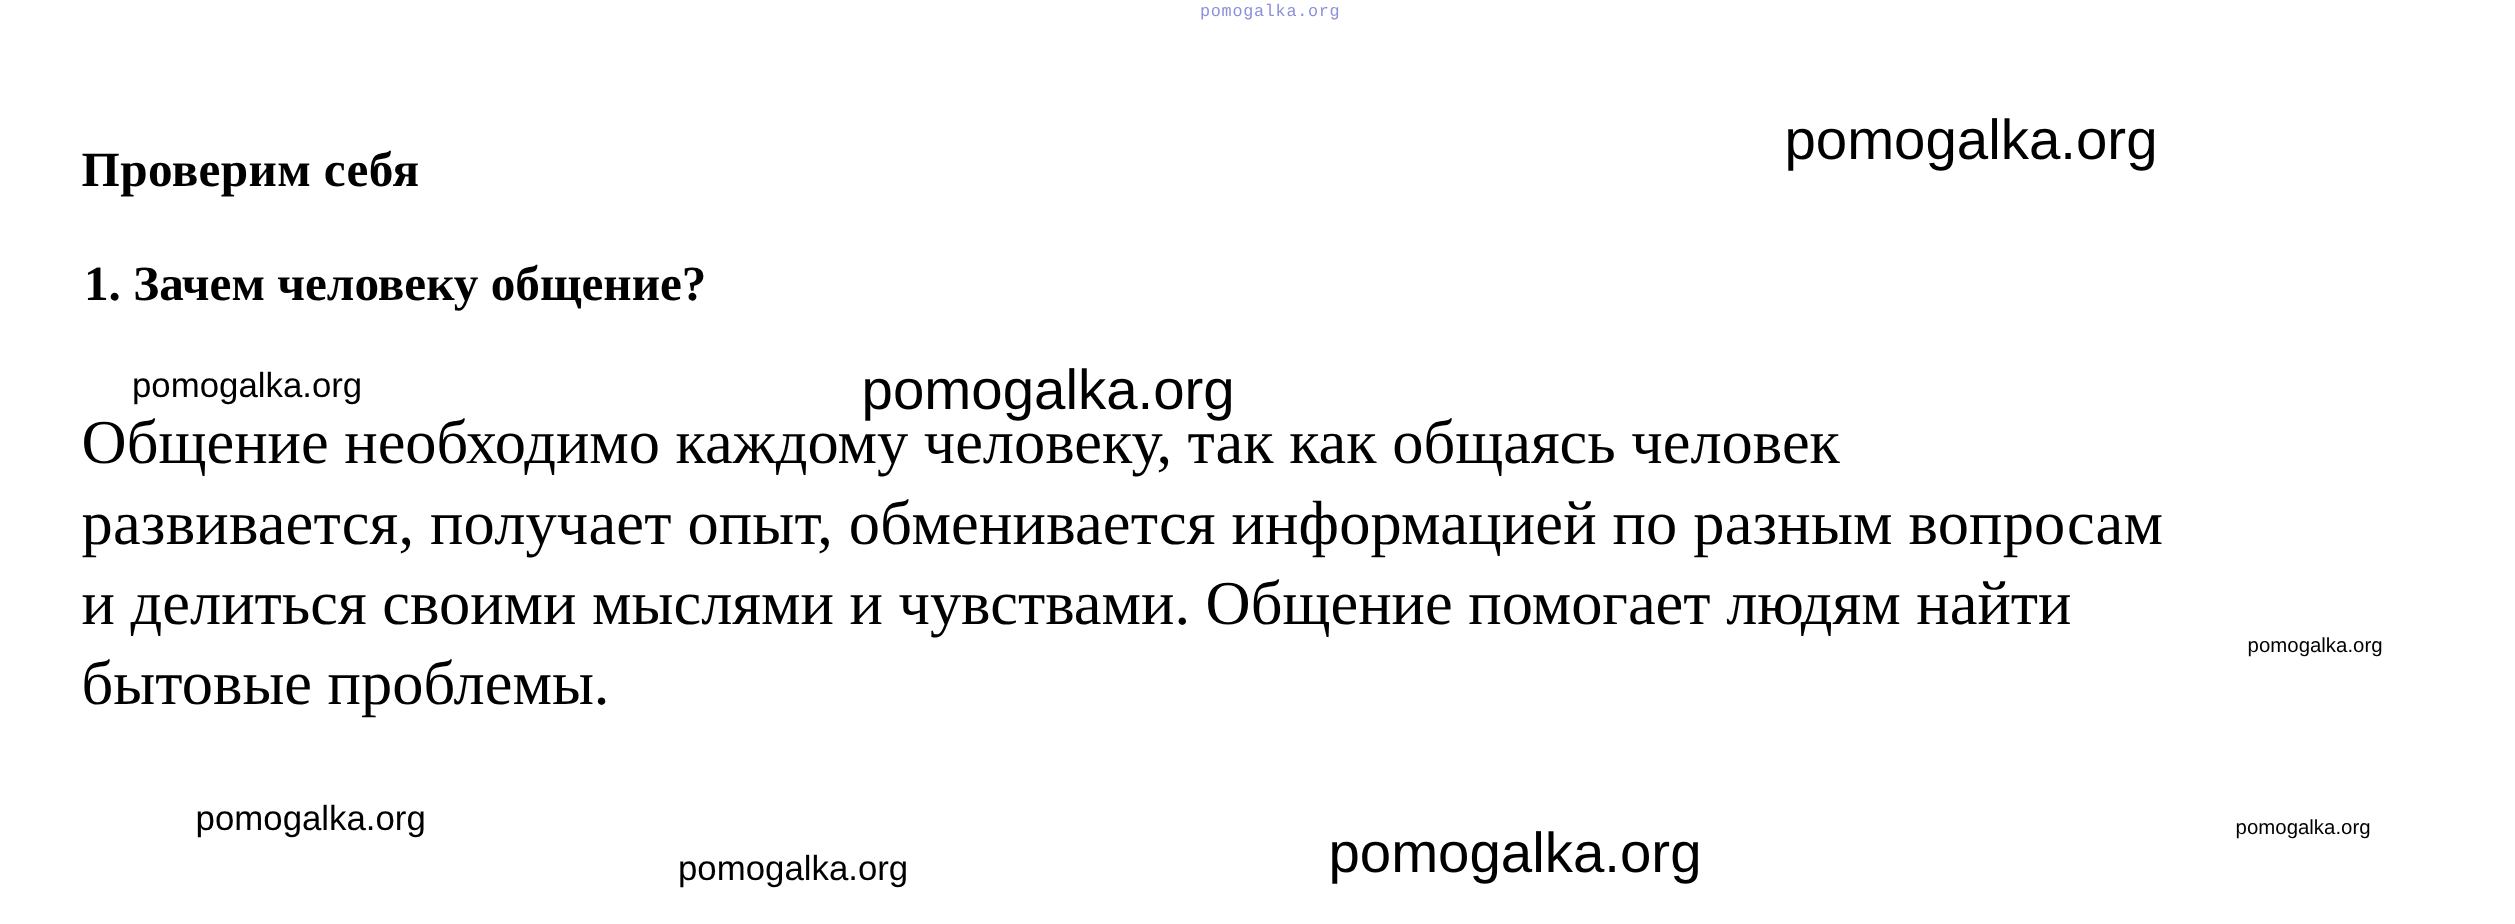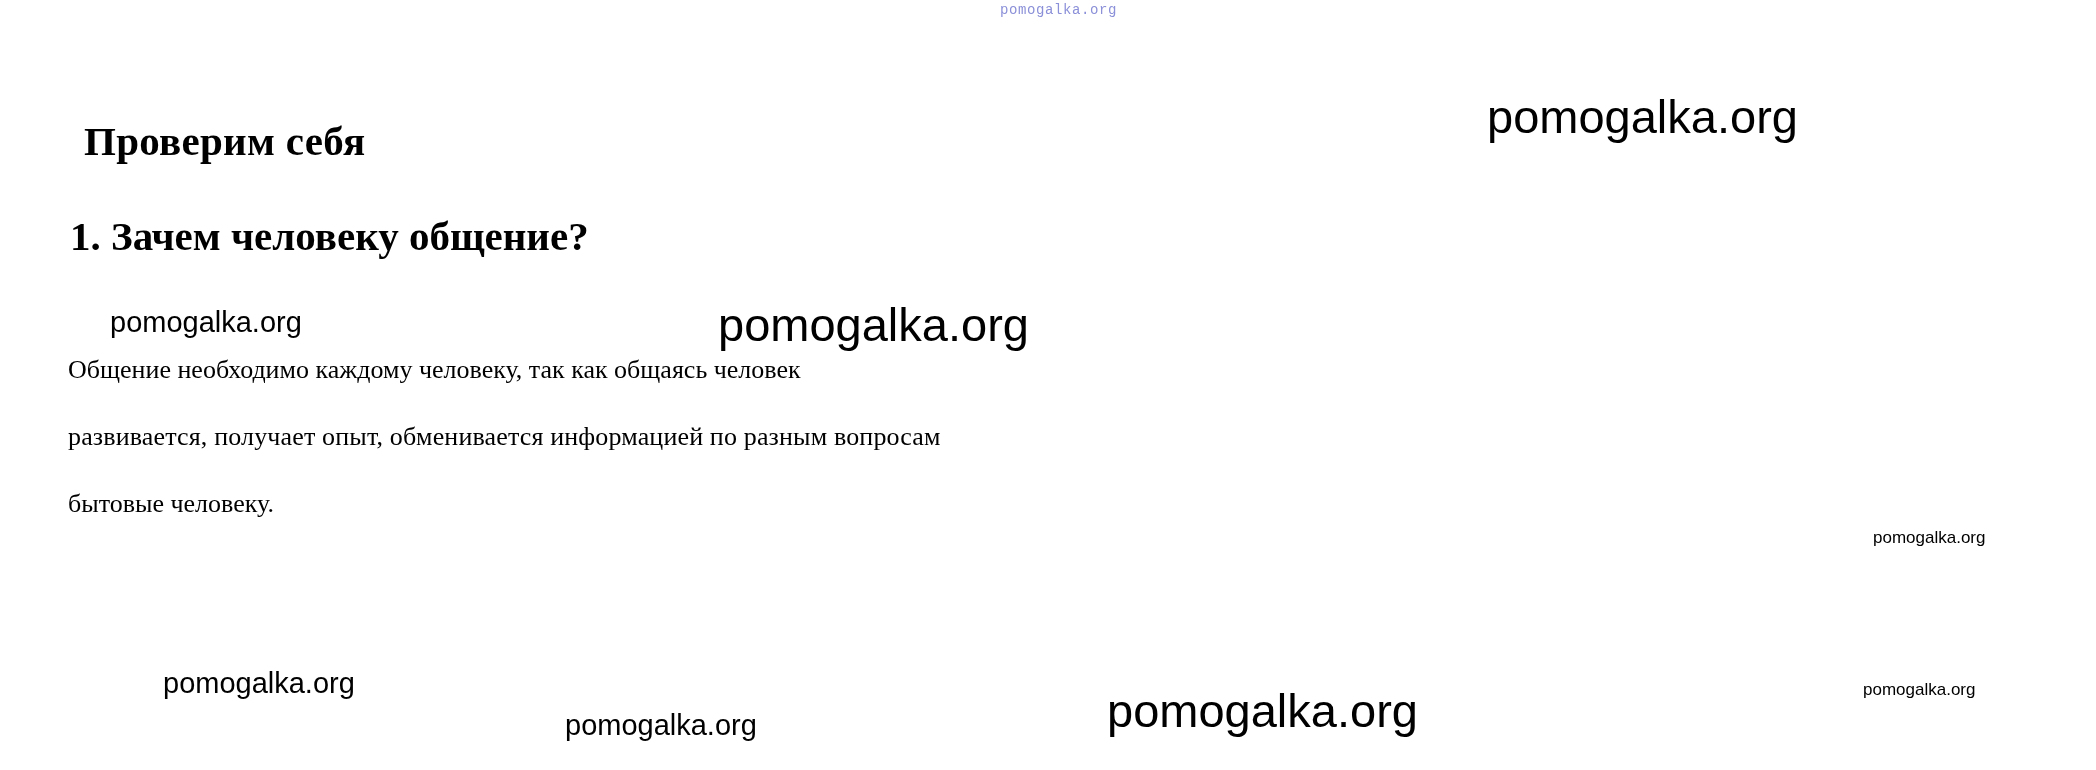--- a/index.html
+++ b/index.html
@@ -18,21 +18,21 @@
 
   .page {
     position: absolute;
     inset: 0;
     text-decoration: underline;
   }
 
   
   .heading-main {
     position: absolute;
-    left: 84px;
+    left: 68px;
     top: 117px;
     font-family: "Liberation Serif", serif;
     font-weight: bold;
     font-size: 41px;
     letter-spacing: 0.3px;
     white-space: nowrap;
   }
 
   .heading-question {
     position: absolute;
@@ -44,21 +44,21 @@
     white-space: nowrap;
   }
 
   
   .body-text {
     position: absolute;
     left: 68px;
     top: 336px;
     width: 1960px;
     font-family: "Liberation Serif", serif;
-    font-size: 26px;
+    font-size: 52px;
     line-height: 67px;
     text-align: left;
   }
   .body-text .line {
     white-space: nowrap;
   }
   .body-text .line.tight {
     letter-spacing: 0.15px;
   }
 
@@ -139,21 +139,22 @@
   <div class="wm wm-brand-big">pomogalka.org</div>
 
   <div class="heading-question">1. Зачем человеку общение?</div>
 
   <div class="wm wm-small-1">pomogalka.org</div>
   <div class="wm wm-mid-big">pomogalka.org</div>
 
   <div class="body-text">
     <div class="line">Общение необходимо каждому человеку, так как общаясь человек</div>
     <div class="line tight">развивается, получает опыт, обменивается информацией по разным вопросам</div>
-    <div class="line">бытовые человеку.</div>
+    <div class="line">и делиться своими мыслями и чувствами. Общение помогает людям найти</div>
+    <div class="line">бытовые проблемы.</div>
   </div>
 
   <div class="wm wm-tiny-1">pomogalka.org</div>
   <div class="wm wm-small-2">pomogalka.org</div>
   <div class="wm wm-tiny-2">pomogalka.org</div>
   <div class="wm wm-bottom-big">pomogalka.org</div>
   <div class="wm wm-small-3">pomogalka.org</div>
 
 </div>
 

